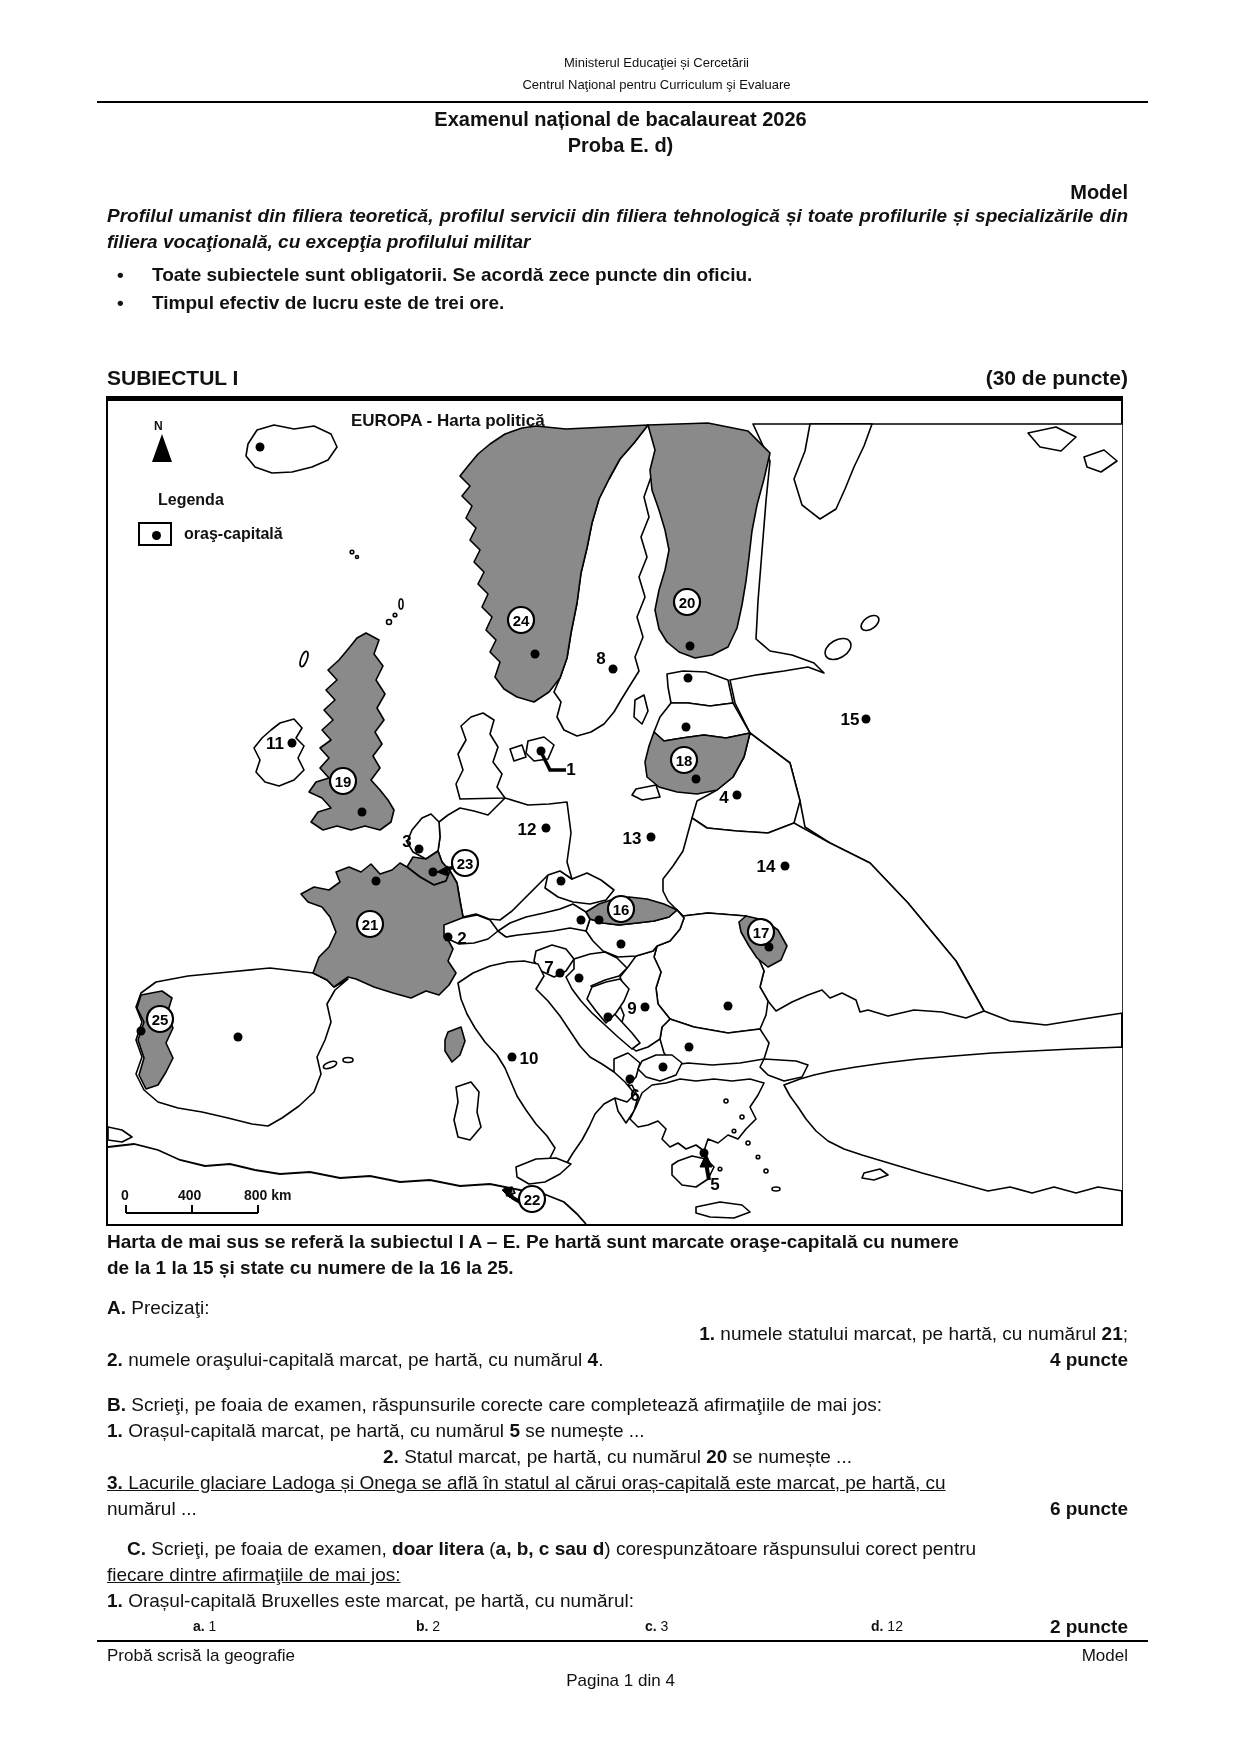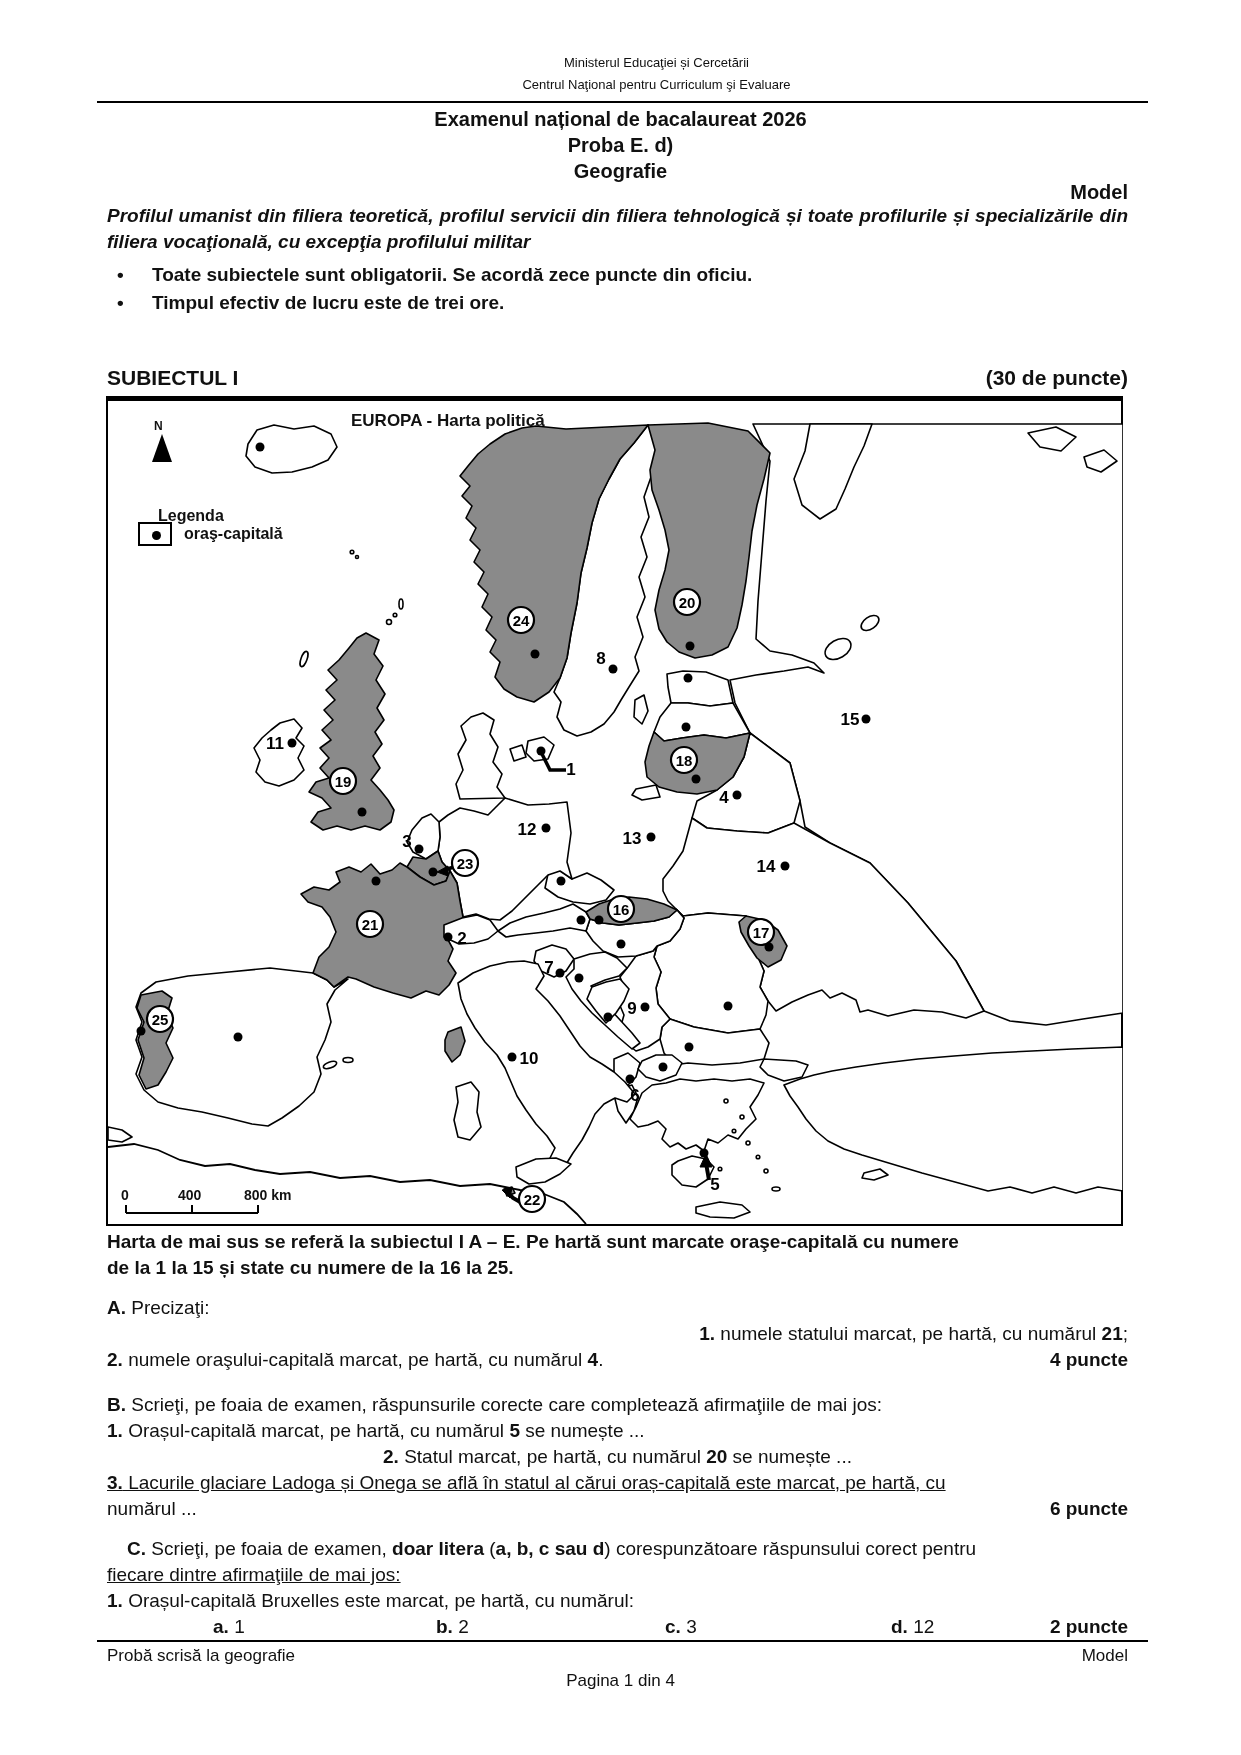--- a/index.html
+++ b/index.html
@@ -12,47 +12,46 @@
   .rule{left:97px;width:1051px;height:2px;background:#000;}
   .title{font-size:20px;font-weight:bold;}
   .model{right:113px;font-size:20px;font-weight:bold;}
   .profile{left:107px;width:1021px;font-size:19px;font-weight:bold;font-style:italic;
            text-align:justify;line-height:26px;}
   .subj{font-size:21px;font-weight:bold;}
   .map{left:106px;top:396px;width:1017px;height:830px;border:2px solid #000;border-top:5px solid #000;
        box-sizing:border-box;background:#fff;}
   .map svg{position:absolute;left:0;top:0;}
   .mtitle{left:243px;top:10px;font-size:17px;font-weight:bold;}
-  .mlegend-t{left:50px;top:90px;font-size:16px;font-weight:bold;margin-top:16px;}
+  .mlegend-t{left:50px;top:90px;font-size:16px;font-weight:bold;}
   .legbox{left:30px;top:121px;width:34px;height:24px;border:2px solid #000;box-sizing:border-box;}
   .legdot{position:absolute;left:12px;top:7px;width:9px;height:9px;border-radius:50%;background:#000;}
   .leglab{left:76px;top:124px;font-size:16px;font-weight:bold;}
   .nlab{left:46px;top:18px;font-size:12px;font-weight:bold;}
   .narrow{left:44px;top:33px;width:0;height:0;border-left:10px solid transparent;
           border-right:10px solid transparent;border-bottom:28px solid #000;}
   .sc{font-size:14px;}
   .line{position:absolute;left:107px;width:1021px;font-size:19px;line-height:25px;white-space:nowrap;}
   .line .pts{position:absolute;right:0;font-weight:bold;}
   .line .bul{position:absolute;left:10px;}
   .line .btxt{position:absolute;left:45px;}
-  .opt{position:absolute;font-size:19px;margin-left:20px;}
+  .opt{position:absolute;font-size:14px;}
   .ftr{font-size:17px;}
 </style>
 </head>
 <body>
 
 <div class="page">
 
   <div class="abs ctr hdr" style="top:55px">Ministerul Educaţiei și Cercetării</div>
   <div class="abs ctr hdr" style="top:77px">Centrul Naţional pentru Curriculum şi Evaluare</div>
   <div class="abs rule" style="top:101px"></div>
 
   <div class="abs ctr title" style="top:108px">Examenul național de bacalaureat 2026</div>
   <div class="abs ctr title" style="top:134px">Proba E. d)</div>
-  <div class="abs ctr title" style="top:160px">Geografie</div>
   <div class="abs model" style="top:181px">Model</div>
 
   <div class="abs profile" style="top:203px">Profilul umanist din filiera teoretică, profilul servicii din filiera tehnologică și toate profilurile și specializările din filiera vocaţională, cu excepţia profilului militar</div>
 
   <div class="abs subj" style="left:107px;top:366px">SUBIECTUL I</div>
   <div class="abs subj" style="right:113px;top:366px">(30 de puncte)</div>
 
   <div class="abs map">
     <svg id="mapsvg" width="1015" height="823" viewBox="0 0 1015 823">
       <g stroke="#000" stroke-width="1.6" fill="#fff" stroke-linejoin="round" stroke-linecap="round">

